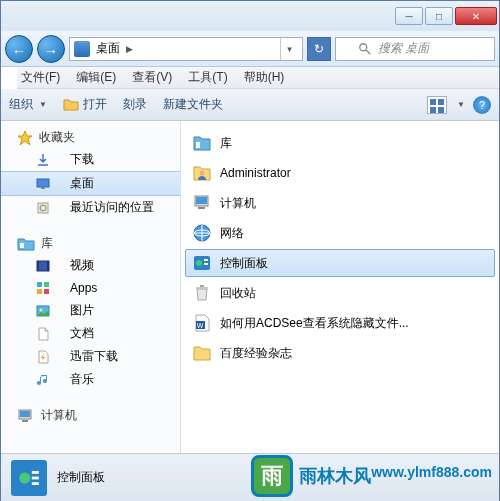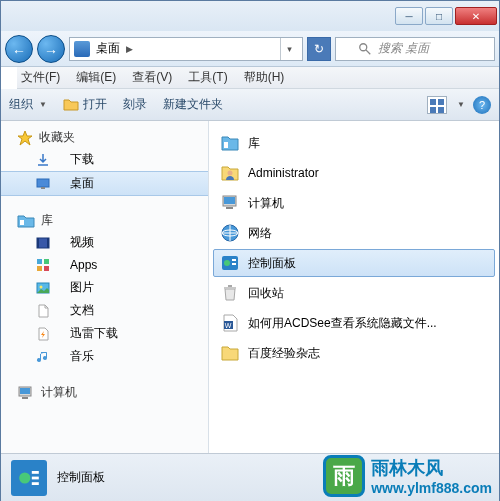--- a/index.html
+++ b/index.html
@@ -27,39 +27,39 @@
   .tool-item { display: flex; align-items: center; gap: 4px; cursor: default; }
   .tool-icon { width: 16px; height: 16px; }
   .drop-tri { font-size: 8px; color: #555; margin-left: 2px; }
   .toolbar-right { margin-left: auto; display: flex; gap: 8px; align-items: center; }
   .view-icon { width: 20px; height: 18px; border: 1px solid #a0b0c0; background: #fff; display: flex; flex-wrap: wrap; padding: 1px; }
   .view-icon div { width: 6px; height: 6px; background: #4a7ab8; margin: 1px; }
   .help-icon { width: 18px; height: 18px; border-radius: 50%; background: radial-gradient(#6cb8f0,#1a6db8); color: #fff; display: flex; align-items: center; justify-content: center; font-size: 11px; }
   
   .body { flex: 1; display: flex; overflow: hidden; }
   
-  .sidebar { width: 208px; border-right: 1px solid #d8e0e8; background: #fafbfc; padding: 6px 0; overflow-y: auto; }
+  .sidebar { width: 180px; border-right: 1px solid #d8e0e8; background: #fafbfc; padding: 6px 0; overflow-y: auto; }
   .tree-group { margin-bottom: 14px; }
   .tree-header { display: flex; align-items: center; gap: 6px; padding: 2px 8px 2px 16px; color: #333; }
   .tree-item { display: flex; align-items: center; gap: 19px; padding: 3px 8px 3px 34px; cursor: default; }
   .tree-item.selected { background: linear-gradient(#e0eefb,#cde2f7); border: 1px solid #a8c8e8; border-left: none; border-right: none; }
   .fav-icon { width: 16px; height: 16px; }
   .lib-icon { width: 18px; height: 16px; }
   
   .content { flex: 1; padding: 8px 4px; overflow-y: auto; }
   .item-row { display: flex; align-items: center; gap: 8px; padding: 3px 6px; margin-bottom: 2px; cursor: default; border: 1px solid transparent; border-radius: 2px; }
   .item-row.selected { background: linear-gradient(#e0eefb,#cde2f7); border: 1px solid #7aa8d8; }
   .item-icon { width: 20px; height: 20px; flex-shrink: 0; }
   
   .statusbar { position: absolute; bottom: 0; left: 1px; right: 1px; height: 48px; background: linear-gradient(#eaf0f7,#dde6f0); border-top: 1px solid #c0cad5; display: flex; align-items: center; padding: 4px 10px; gap: 10px; }
   .status-icon { width: 36px; height: 36px; background: #2a82c8; border-radius: 3px; display: flex; align-items: center; justify-content: center; }
   
   .watermark { position: absolute; right: 8px; bottom: 4px; display: flex; align-items: center; gap: 6px; }
   .wm-logo { width: 42px; height: 42px; border-radius: 8px; background: #4aa848; display: flex; align-items: center; justify-content: center; color: #fff; font-size: 22px; font-weight: bold; border: 3px solid #0a7db8; }
-  .wm-text { display: flex; flex-direction: column; font-weight: bold; }
+  .wm-text { display: flex; flex-direction: row; font-weight: bold; }
   .wm-main { color: #0a7db8; font-size: 18px; }
   .wm-sub { color: #0a7db8; font-size: 14px; }
 </style>
 </head>
 <body>
 
 <div class="window">
 
   <div class="titlebar">
     <div class="win-btn">─</div>
@@ -140,20 +140,27 @@
             </svg>
           <span>下载</span>
         </div>
         <div class="tree-item selected">
           <svg class="fav-icon" viewBox="0 0 16 16">
               <rect x="2" y="3" width="12" height="8" fill="#4a8ad8" stroke="#2a6ab8"></rect>
               <rect x="6" y="11" width="4" height="2" fill="#888"></rect>
             </svg>
           <span>桌面</span>
         </div>
+        <div class="tree-item">
+          <svg class="fav-icon" viewBox="0 0 16 16">
+              <rect x="3" y="3" width="10" height="10" fill="#e8e8d8" stroke="#a8a888"></rect>
+              <circle cx="8" cy="8" r="3" fill="none" stroke="#888"></circle>
+            </svg>
+          <span>最近访问的位置</span>
+        </div>
       </div>
 
       <div class="tree-group">
         <div class="tree-header">
           <svg class="lib-icon" viewBox="0 0 18 16">
               <path d="M1 3h6l2 2h8v9H1z" fill="#6ab8e8" stroke="#3a88b8"></path>
               <rect x="3" y="7" width="4" height="5" fill="#fff"></rect>
             </svg>
           <span>库</span>
         </div>

